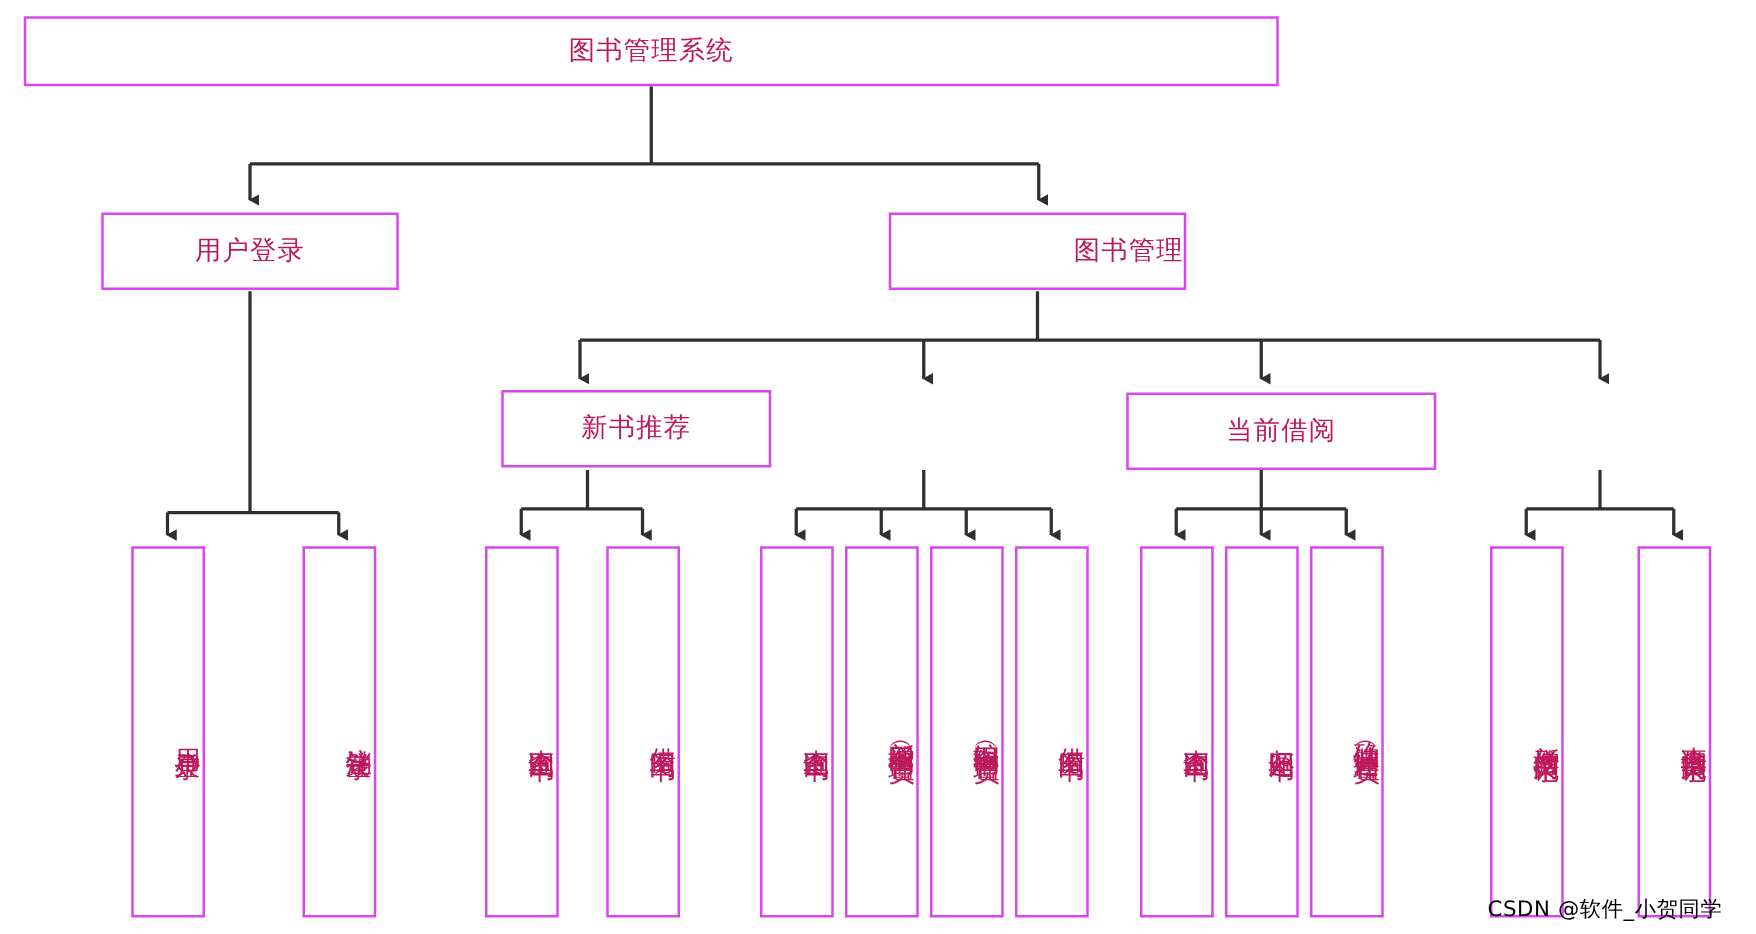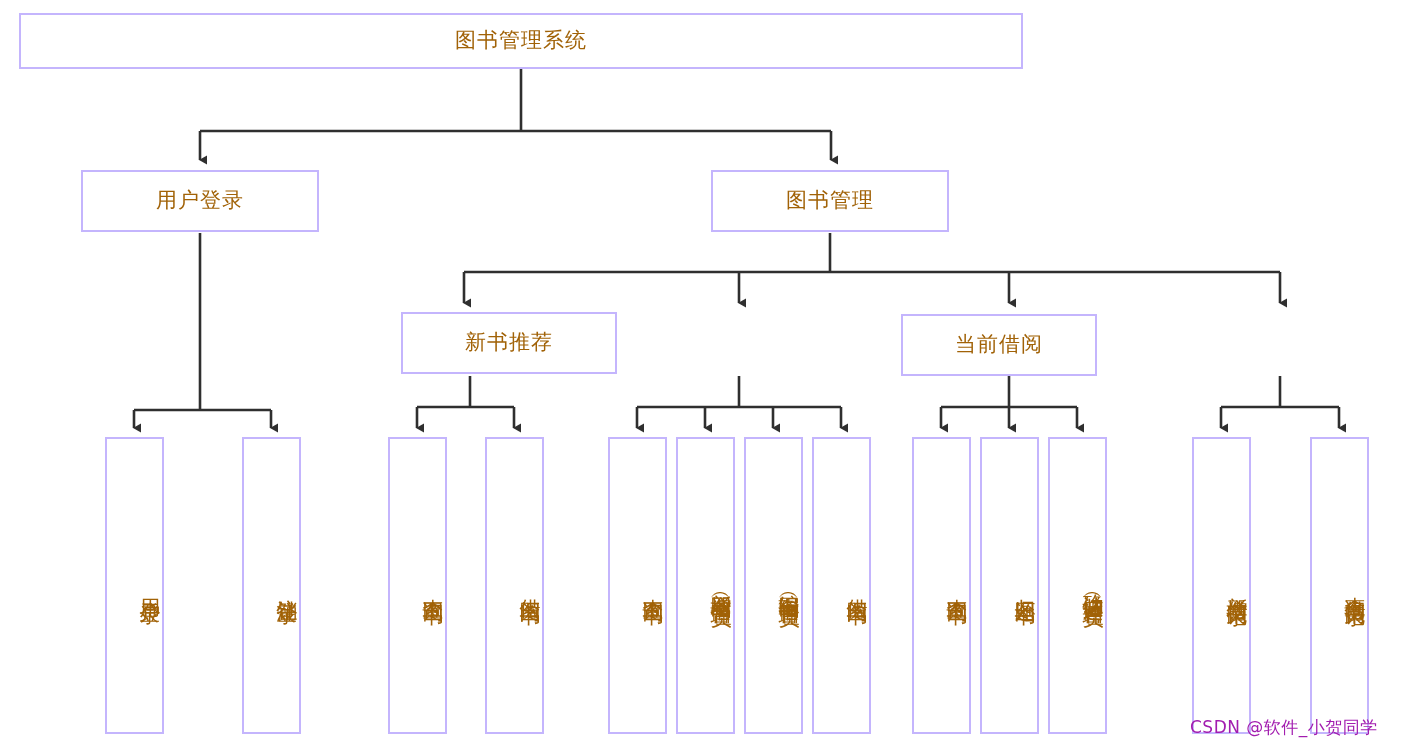--- a/index.html
+++ b/index.html
@@ -23,25 +23,25 @@
     left: 0;
     top: 0;
     width: 1405px;
     height: 747px;
     pointer-events: none;
   }
   .node {
     position: absolute;
     box-sizing: border-box;
     background: #ffffff;
-    border: 2px solid #c4b5fd;
+    border: 2px solid #d946ef;
     display: flex;
     align-items: center;
     justify-content: center;
-    color: #a16207;
+    color: #be185d;
   }
   .node.horiz {
     font-size: 21px;
     letter-spacing: 1px;
     line-height: 1.1;
   }
   .node.vert {
     writing-mode: vertical-rl;
     text-orientation: upright;
     font-size: 21px;
@@ -54,21 +54,21 @@
   }
   .node.vert .vlabel {
     writing-mode: vertical-rl;
     text-orientation: upright;
     display: block;
     white-space: nowrap;
   }
   .watermark {
     position: absolute;
     font-size: 17px;
-    color: #a21caf;
+    color: #000000;
     white-space: nowrap;
     letter-spacing: 0.5px;
   }
 </style>
 </head>
 <body>
 
 <div id="canvas">
 
   <svg class="wires" viewBox="0 0 1405 747" xmlns="http://www.w3.org/2000/svg">
@@ -121,28 +121,28 @@
     </g>
   </svg>
 
   <div class="node horiz" style="left:19px; top:13px; width:1004px; height:56px;">
     <span>图书管理系统</span>
   </div>
 
   <div class="node horiz" style="left:81px; top:170px; width:238px; height:62px;">
     <span>用户登录</span>
   </div>
-  <div class="node horiz" style="left:711px; top:170px; width:238px; height:62px;">
+  <div class="node horiz" style="left:711px; top:170px; width:238px; height:62px;justify-content:flex-end;">
     <span>图书管理</span>
   </div>
 
   <div class="node horiz" style="left:362px; top:312px; width:216px; height:62px;margin-left:39px;">
     <span>新书推荐</span>
   </div>
-  <div class="node horiz" style="left:901px; top:314px; width:196px; height:62px;">
+  <div class="node horiz" style="left:901px; top:314px; width:248px; height:62px;">
     <span>当前借阅</span>
   </div>
 
   <div class="node vert" style="left:105px; top:437px; width:59px; height:297px;">
     <span class="vlabel">用户登录</span>
   </div>
   <div class="node vert" style="left:242px; top:437px; width:59px; height:297px;">
     <span class="vlabel">注销登录</span>
   </div>
 

